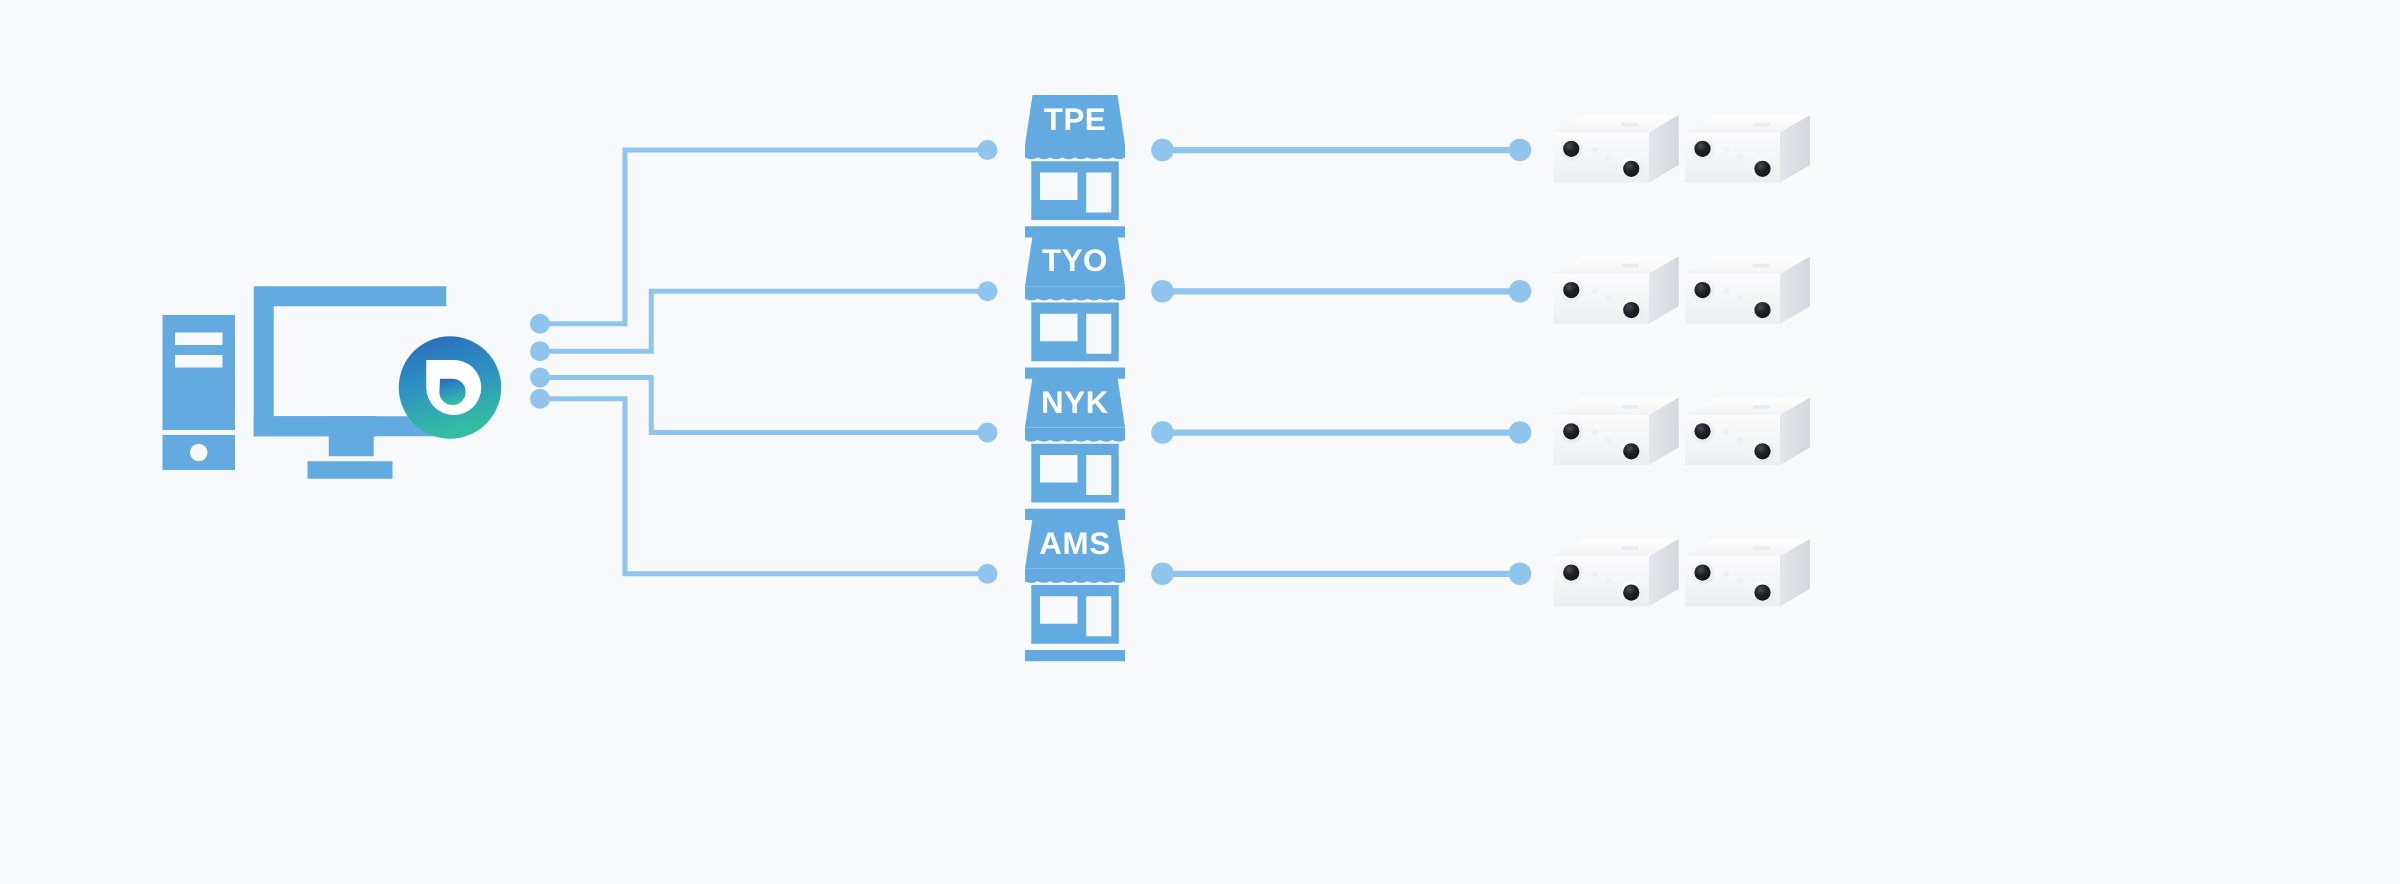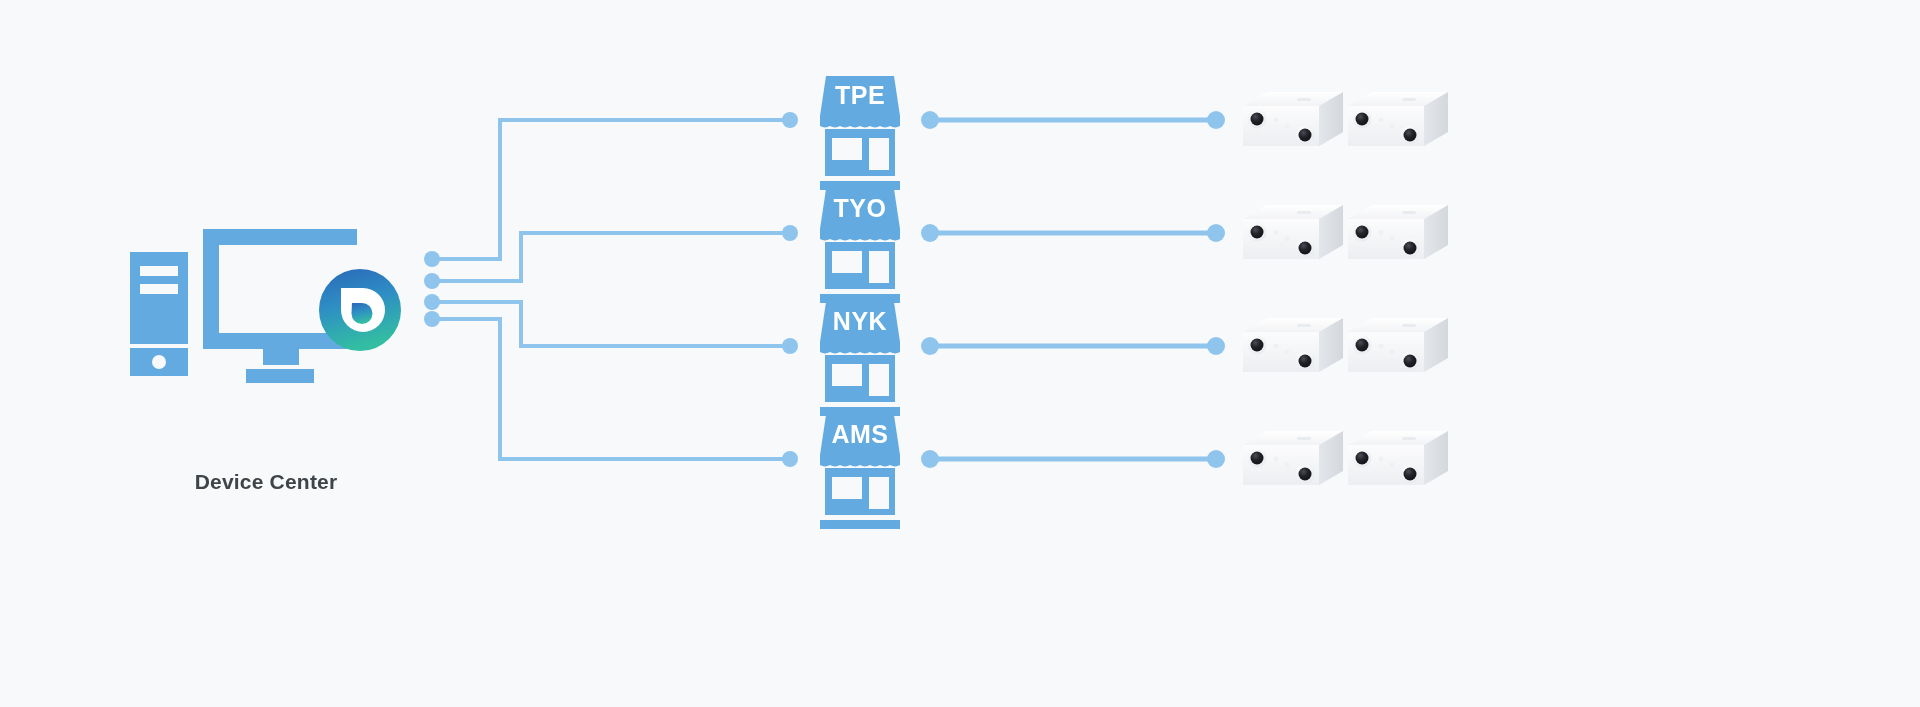--- a/index.html
+++ b/index.html
@@ -124,21 +124,20 @@
       <rect x="263" y="333" width="36" height="32" fill="#62aae0"></rect>
       <rect x="246" y="369" width="68" height="14" fill="#62aae0"></rect>
     </g>
 
     <g>
       <circle cx="360" cy="310" r="41" fill="url(#logoGrad)"></circle>
       <path d="M 341 288 h 22 a 22 22 0 1 1 -22 22 z" fill="#ffffff"></path>
       <path d="M 352 303 h 10 a 10.5 10.5 0 1 1 -10.5 10.5 z" fill="url(#logoGrad)"></path>
     </g>
   </svg>
-  <div class="dc-label">Device Center</div>
 
   <svg class="layer">
 
     <g transform="translate(820,76)">
       <path d="M 6 0 H 74 L 80 40 H 0 Z" fill="#62aae0"></path>
       <path d="M 0 40 h 80 v 10 a 10 10 0 0 1 -10 0 a 10 10 0 0 1 -10 0 a 10 10 0 0 1 -10 0
                a 10 10 0 0 1 -10 0 a 10 10 0 0 1 -10 0 a 10 10 0 0 1 -10 0 a 10 10 0 0 1 -10 0
                a 10 10 0 0 1 -10 0 Z" fill="#62aae0"></path>
       <rect x="5" y="53" width="70" height="47" fill="#62aae0"></rect>
       <rect x="12" y="62" width="30" height="22" fill="#f7f9fb"></rect>

